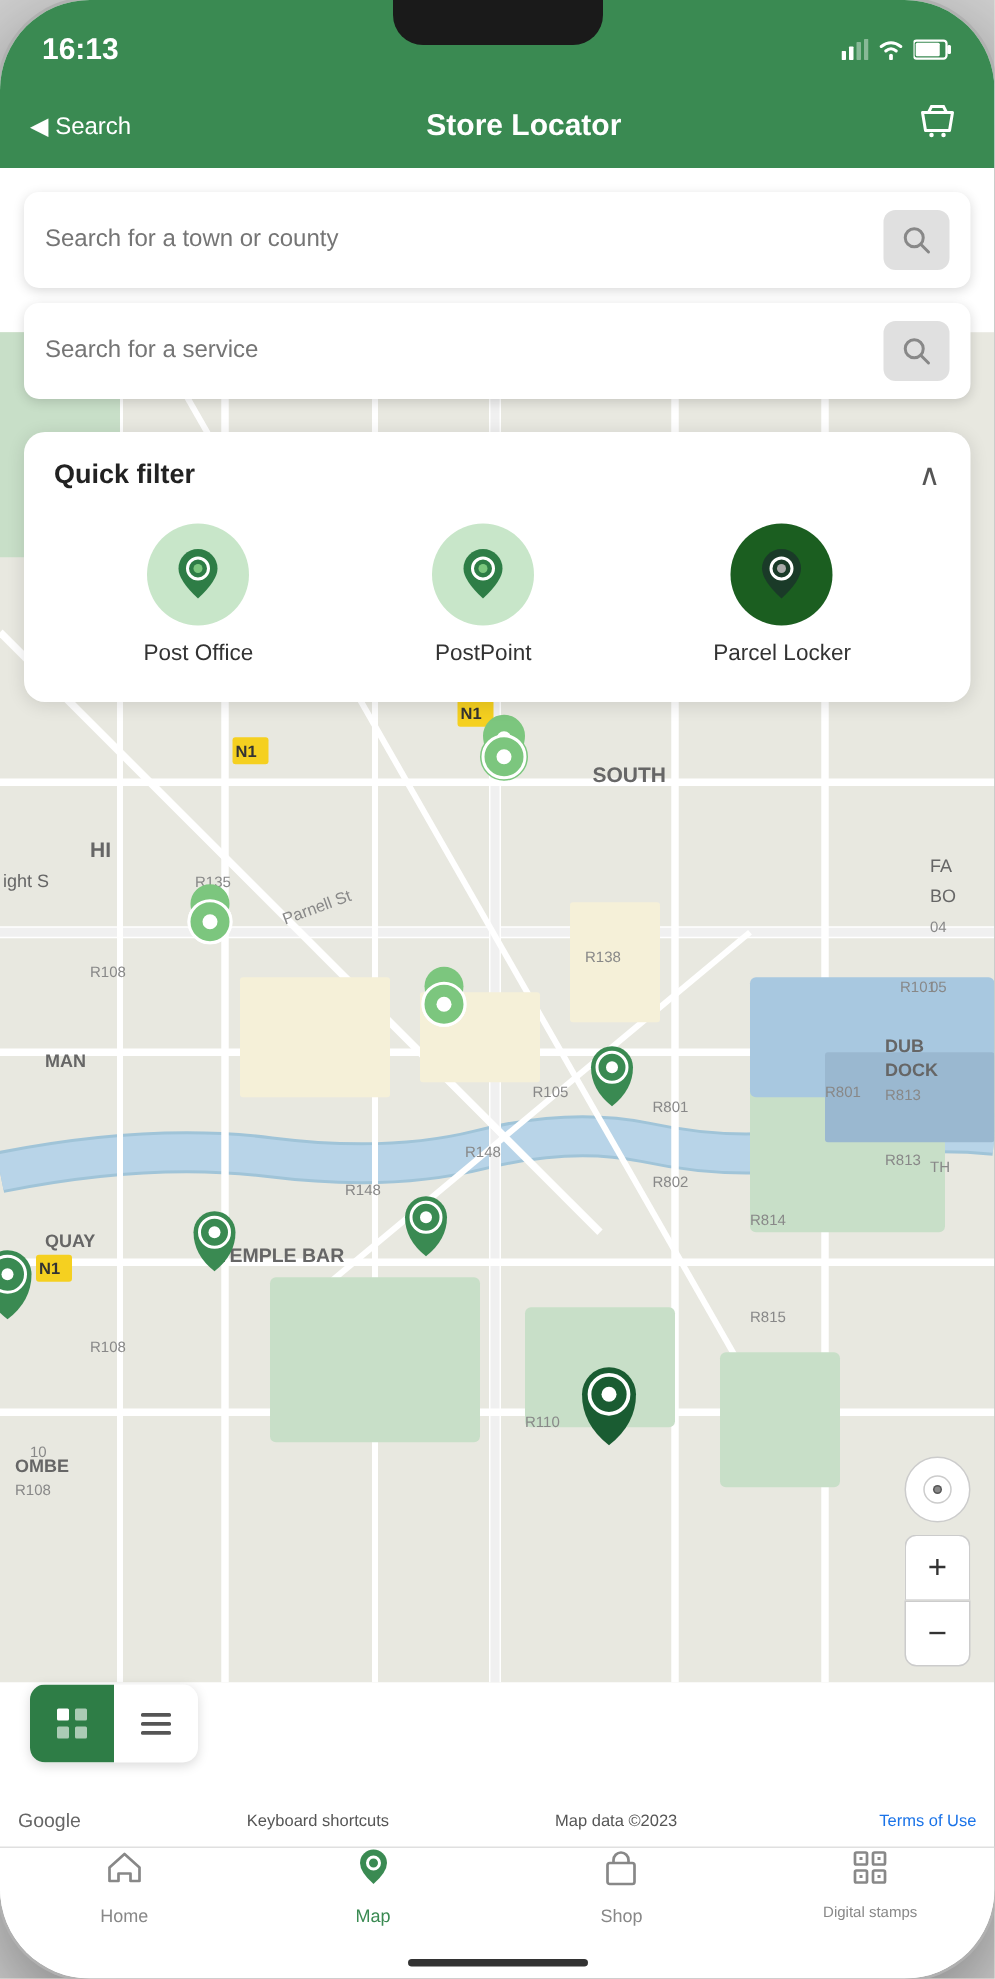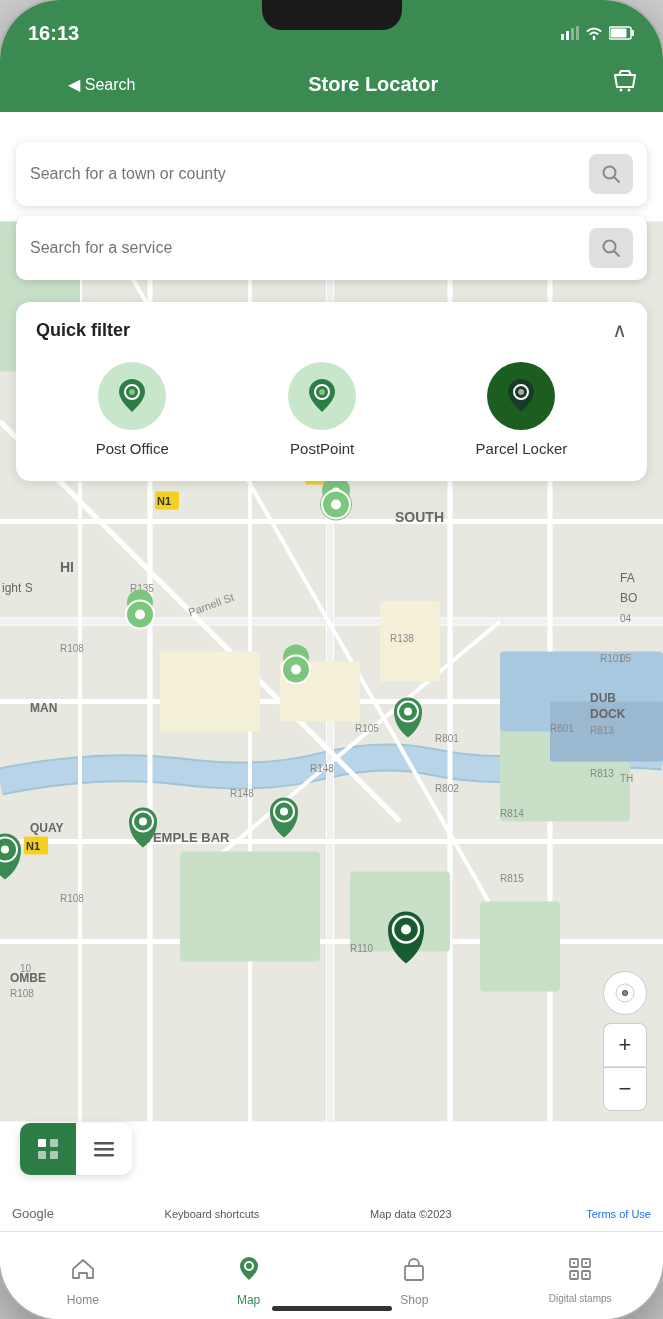--- a/index.html
+++ b/index.html
@@ -60,38 +60,37 @@
       justify-content: space-between;
       padding: 0 24px 0 20px;
     }
 
     .nav-back {
       color: #fff;
       font-size: 16px;
       display: flex;
       align-items: center;
       gap: 4px;
-      margin-left: 48px;
     }
 
     .nav-title {
       color: #fff;
       font-size: 20px;
       font-weight: 700;
     }
 
     .nav-basket {
       color: #fff;
     }
 
     
     .search-overlay {
       position: absolute;
       top: 0; left: 0; right: 0;
-      padding: 30px 16px 0 16px;
+      padding: 16px 16px 0 16px;
       z-index: 10;
     }
 
     .search-box {
       background: #fff;
       border-radius: 10px;
       display: flex;
       align-items: center;
       padding: 12px 14px;
       margin-bottom: 10px;
@@ -288,21 +287,21 @@
 
     
     .tab-bar {
       position: absolute;
       bottom: 0; left: 0; right: 0;
       height: 88px;
       background: #fff;
       border-top: 1px solid #e0e0e0;
       display: flex;
       align-items: flex-start;
-      padding-top: 24px;
+      padding-top: 0;
       z-index: 30;
     }
 
     .tab-item {
       flex: 1;
       display: flex;
       flex-direction: column;
       align-items: center;
       gap: 5px;
       cursor: pointer;

